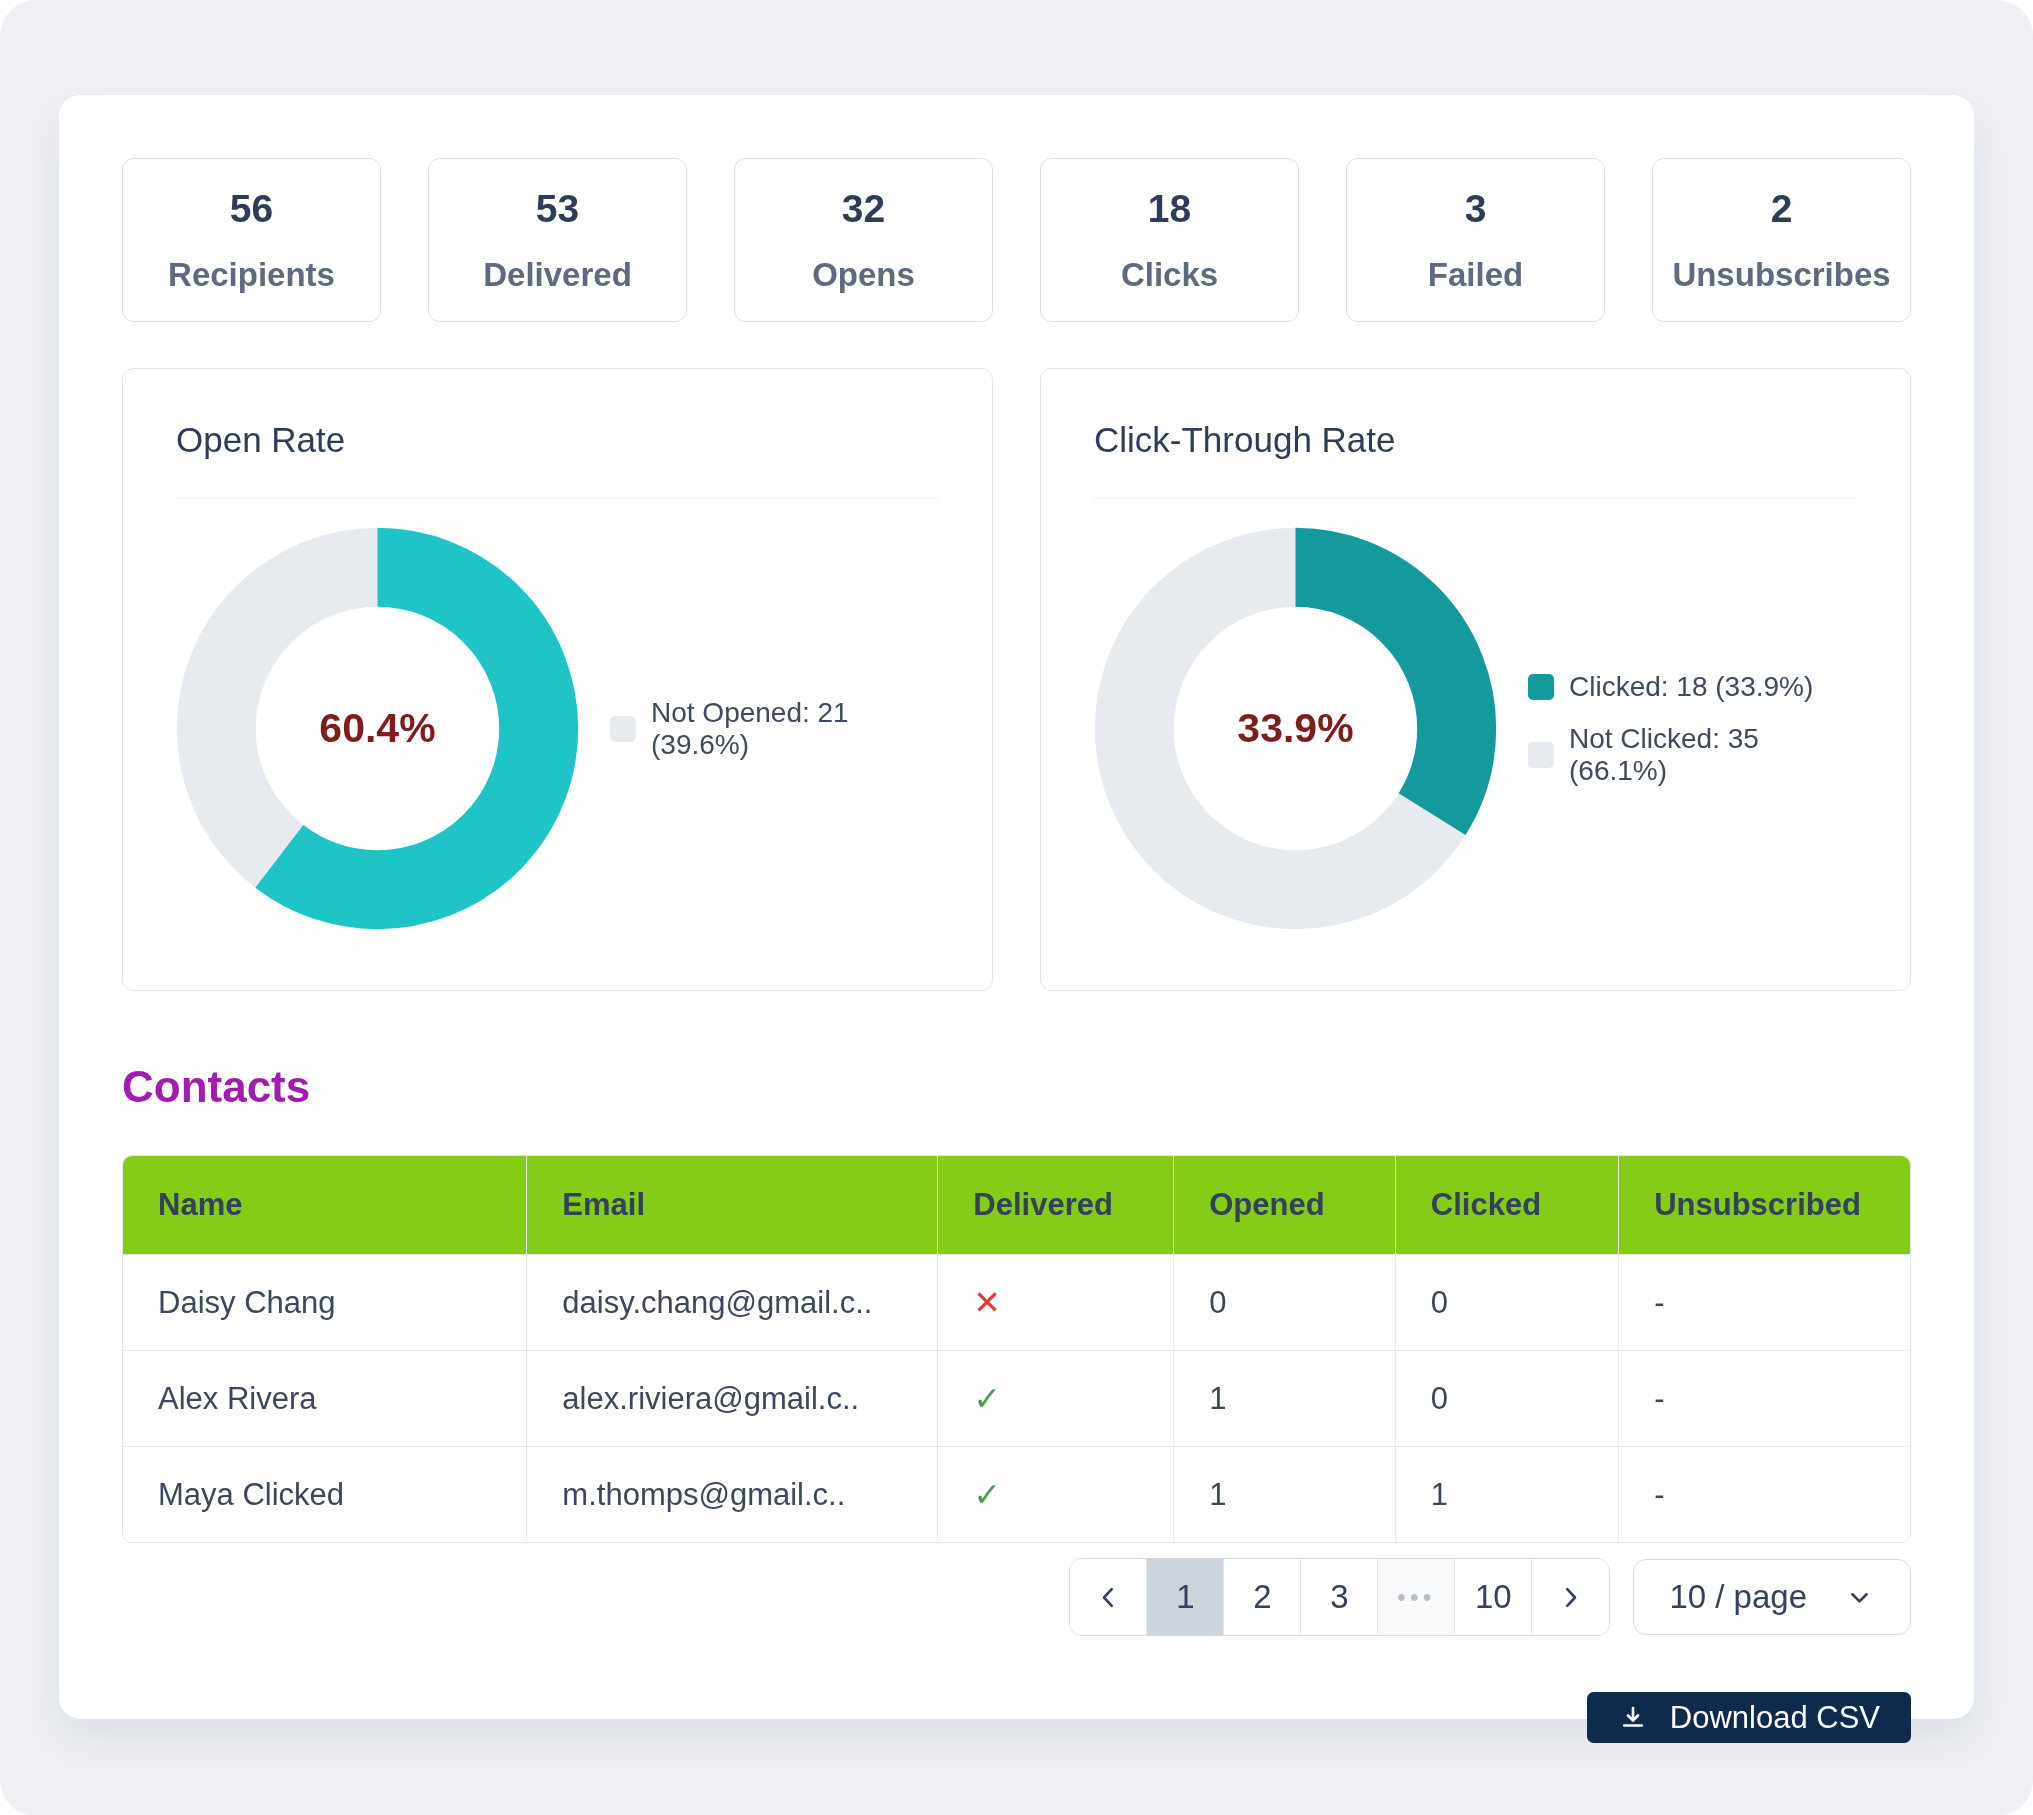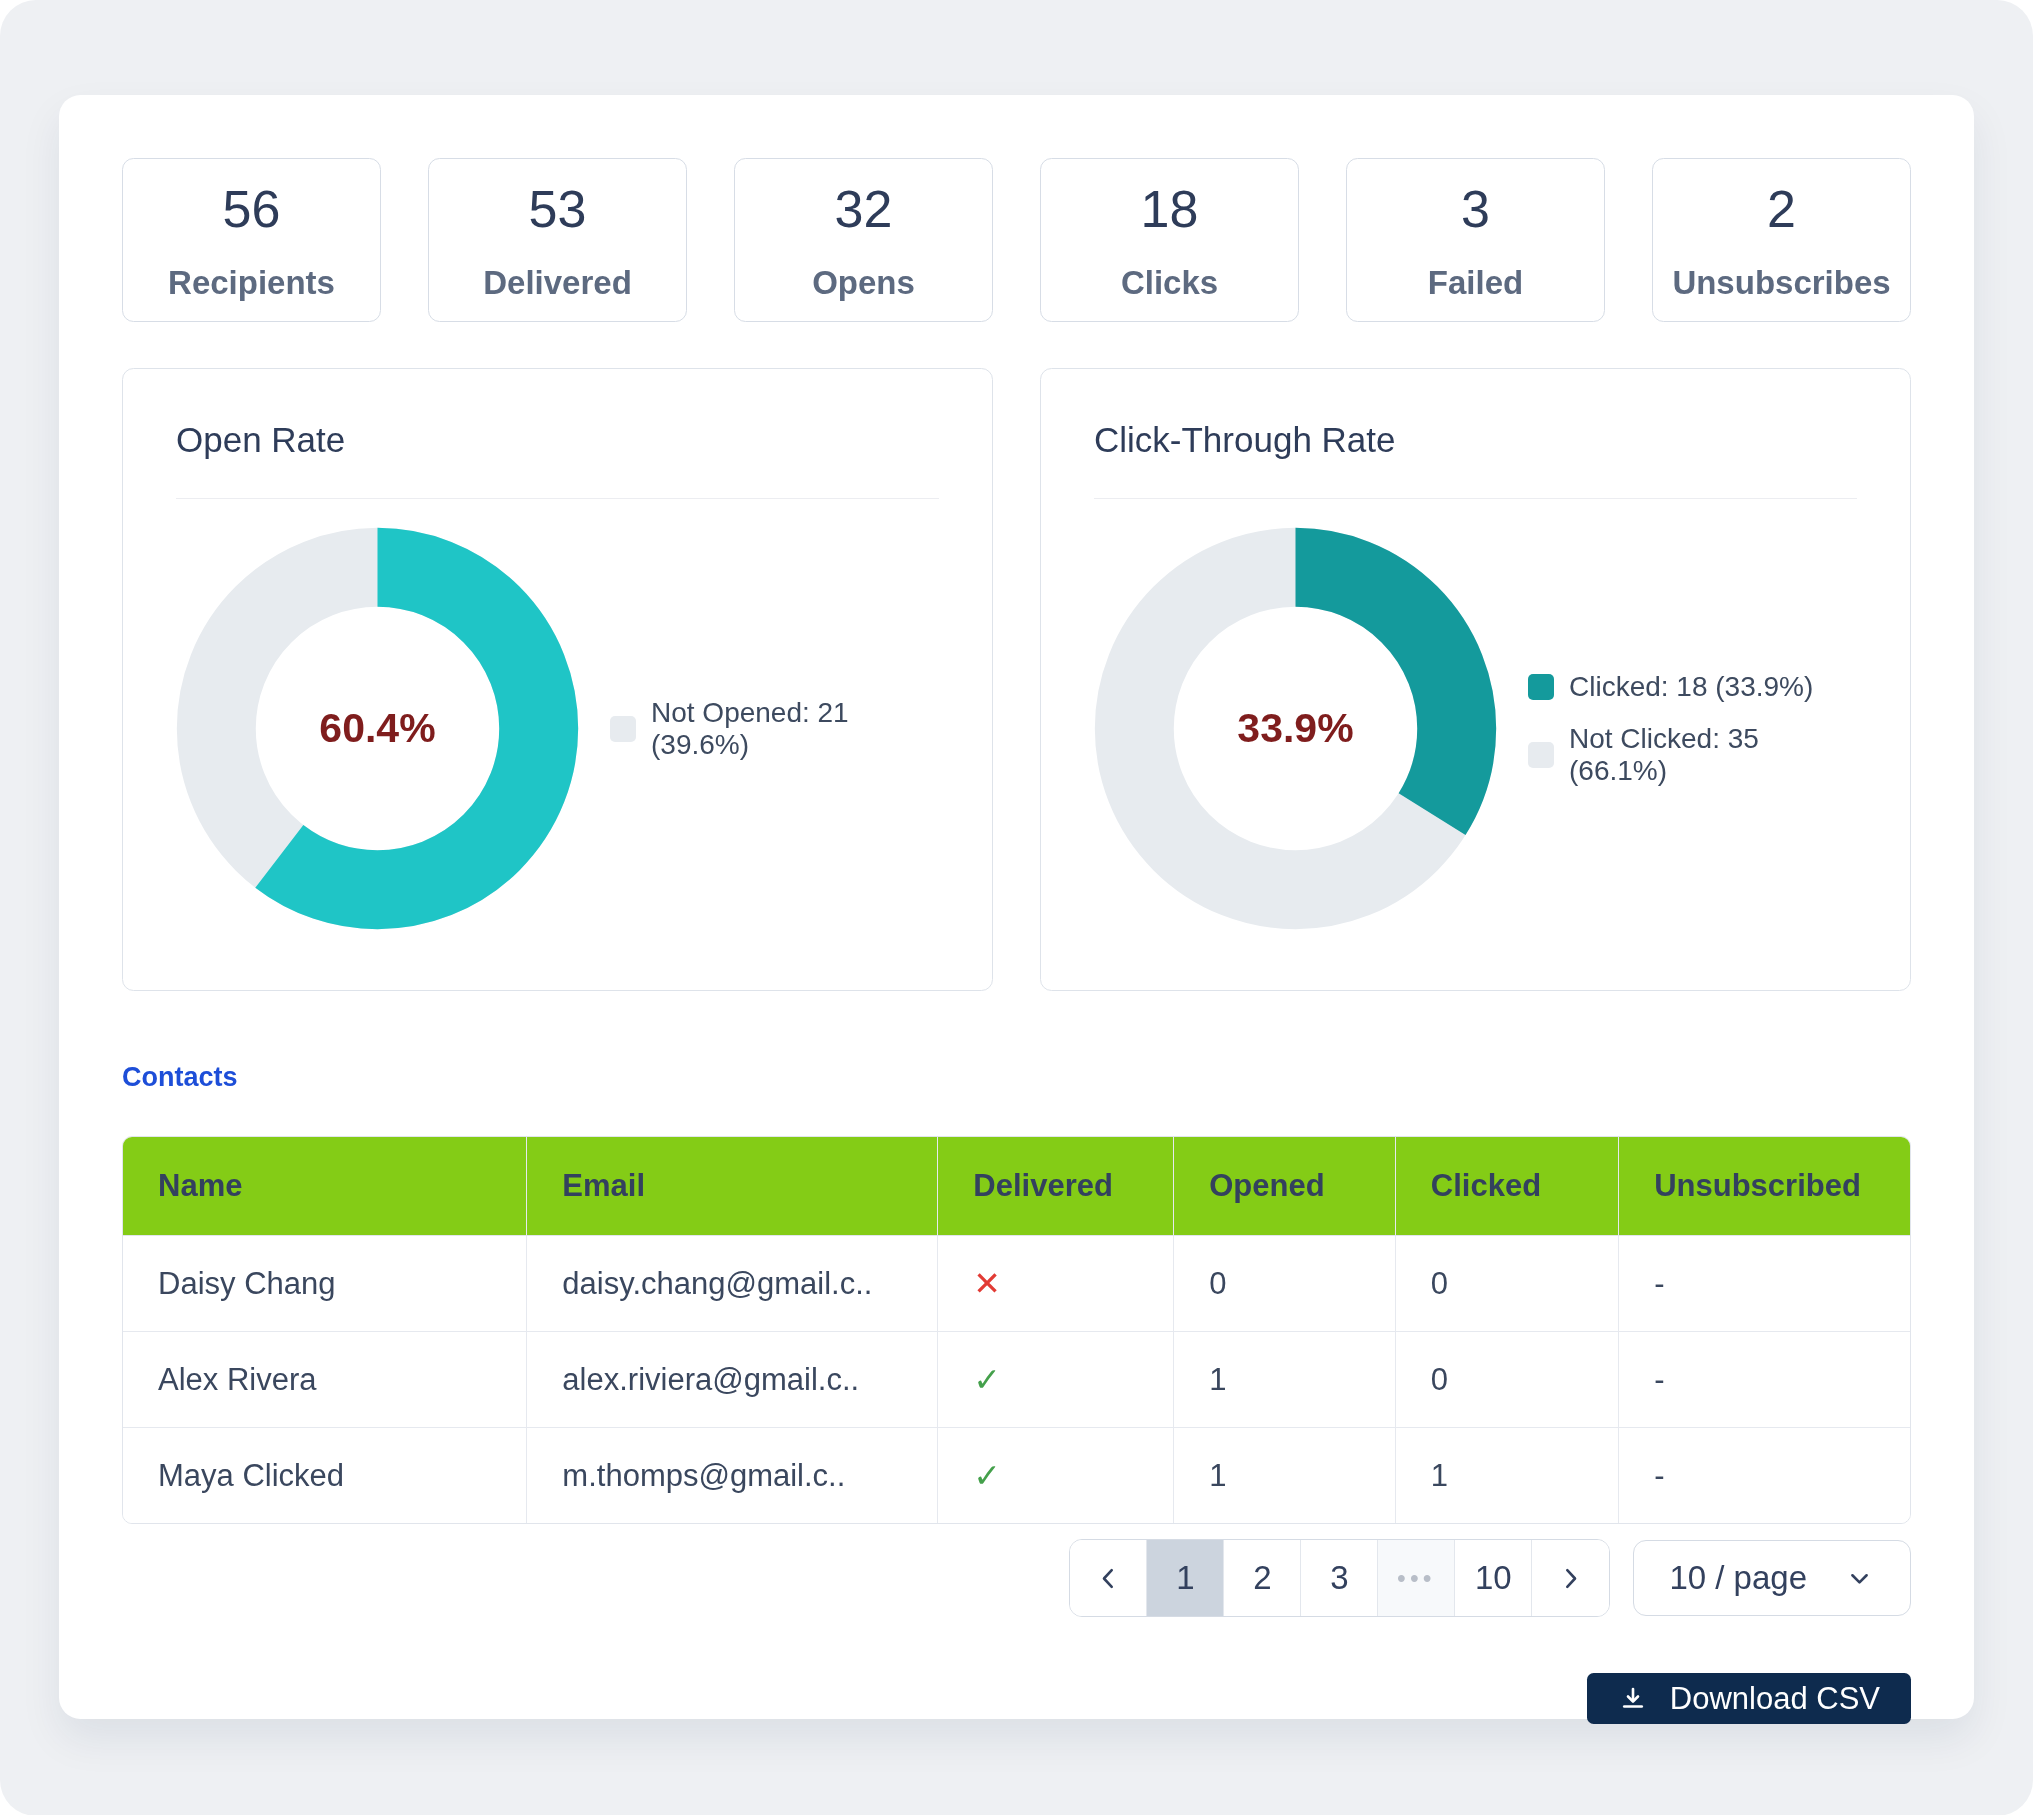--- a/index.html
+++ b/index.html
@@ -5,37 +5,37 @@
   html,body{margin:0;padding:0;background:#ffffff;}
   body{width:2033px;height:1816px;position:relative;font-family:"Liberation Sans","DejaVu Sans",sans-serif;-webkit-font-smoothing:antialiased;}
   .page{position:absolute;inset:0;background:#eef0f3;border-radius:36px;overflow:hidden;}
   .panel{position:absolute;left:59px;top:95px;width:1915px;height:1624px;box-sizing:border-box;
          background:#ffffff;border-radius:21.4px;box-shadow:0 20px 41px rgba(18,40,75,.08);
          padding:63px 63px 0 63px;}
   
   .stats-row{display:flex;gap:47px;}
   .stat-card{flex:1;height:164px;box-sizing:border-box;border:1.6px solid #d7dde6;border-radius:11.5px;
              display:flex;flex-direction:column;align-items:center;justify-content:center;gap:25px;background:#fff;}
-  .stat-value{font-size:52px;font-weight:400;color:#2e3c59;}
+  .stat-value{font-size:39px;font-weight:700;color:#2e3c59;}
   .stat-label{font-size:33px;font-weight:600;color:#5d6a80;}
   
   .charts-row{display:flex;gap:47px;margin-top:46px;}
   .chart-card{flex:1;height:623px;box-sizing:border-box;border:1.6px solid #dee3ea;border-radius:11.5px;
               padding:51px 53px;background:#fff;}
   .chart-title{font-size:35px;font-weight:400;color:#2e3c59;}
   .chart-divider{margin-top:38px;border-bottom:1.6px solid #ecedf1;}
   .chart-body{display:flex;align-items:center;margin-top:28px;}
   .donut-wrap{position:relative;width:403px;height:403px;flex:none;}
   .donut-center{position:absolute;inset:0;display:flex;align-items:center;justify-content:center;
                 font-size:41px;font-weight:700;color:#7f1d1d;}
   .legend{margin-left:31px;display:flex;flex-direction:column;gap:20px;}
   .legend-item{display:flex;align-items:center;gap:15px;font-size:28px;color:#3d4a5f;}
   .legend-swatch{width:26px;height:26px;border-radius:5px;flex:none;}
   
-  .contacts-heading{margin:71px 0 0 0;font-size:27px;font-weight:700;color:#1d4ed8;}
+  .contacts-heading{margin:71px 0 0 0;font-size:44px;font-weight:700;color:#a21caf;}
   .table-wrap{margin-top:43px;border:1.6px solid #e1e5ec;border-radius:10px;overflow:hidden;}
   table{width:100%;border-collapse:collapse;}
   th{background:#84cc16;text-align:left;padding:31px 35px;font-size:31px;font-weight:700;color:#33415e;}
   td{padding:28px 35px;font-size:31px;color:#3a475e;background:#fff;}
   thead th{border-bottom:1.6px solid #e1e5ec;}
   tbody tr + tr td{border-top:1.6px solid #e6e9ef;}
   th:not(:last-child), td:not(:last-child){border-right:1.6px solid #e6e9ef;}
   .status-glyph{font-size:33px;font-family:"DejaVu Sans",sans-serif;}
   .status-delivered{color:#44a04b;}
   .status-failed{color:#e23b35;}

